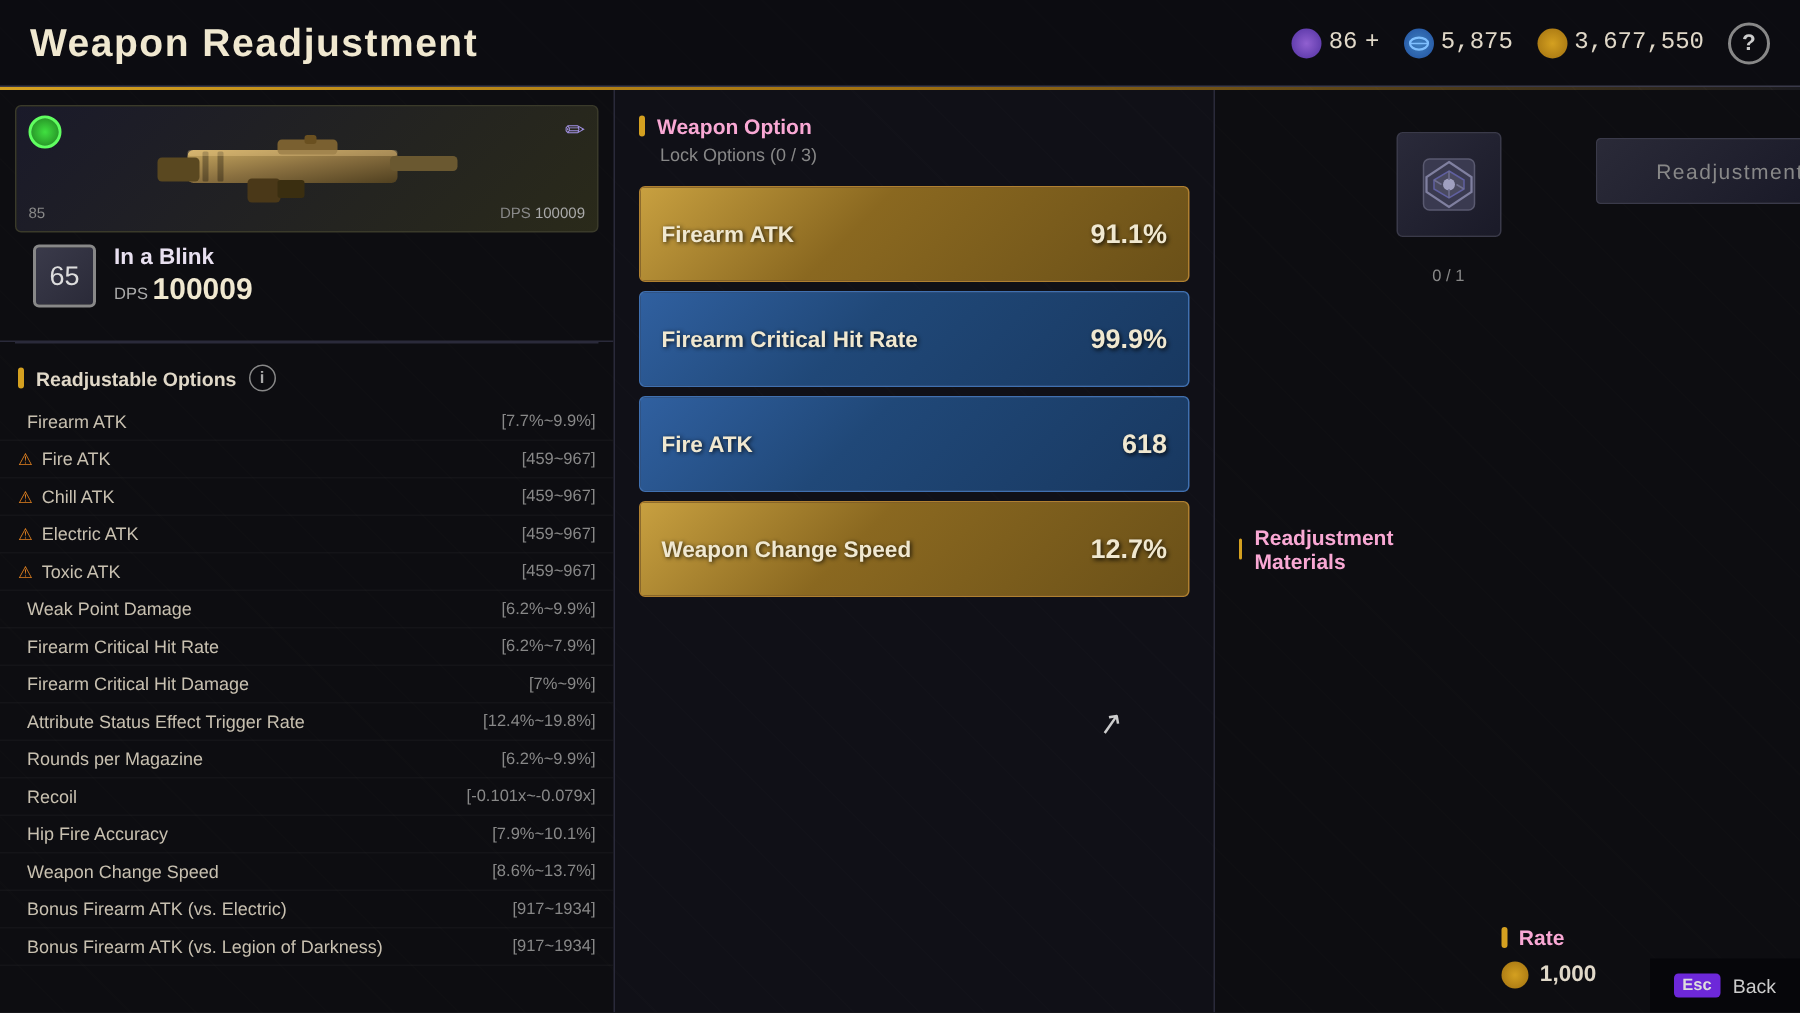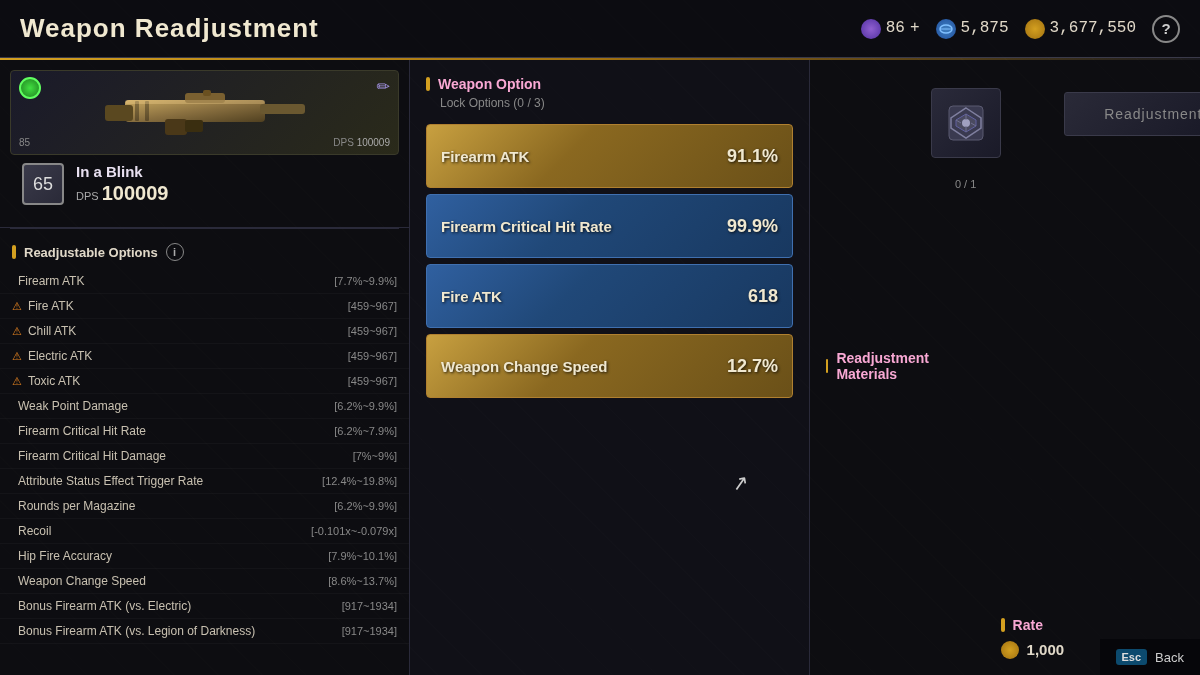--- a/index.html
+++ b/index.html
@@ -454,21 +454,21 @@
       right: 0;
       height: 36px;
       display: flex;
       align-items: center;
       gap: 8px;
       padding: 0 16px;
       background: rgba(5,5,10,0.9);
     }
 
     .esc-badge {
-      background: #0c4a6e;
+      background: #6d28d9;
       color: #ddd;
       font-size: 11px;
       padding: 2px 6px;
       border-radius: 3px;
       font-weight: bold;
     }
 
     .back-label {
       font-size: 13px;
       color: #ccc;

